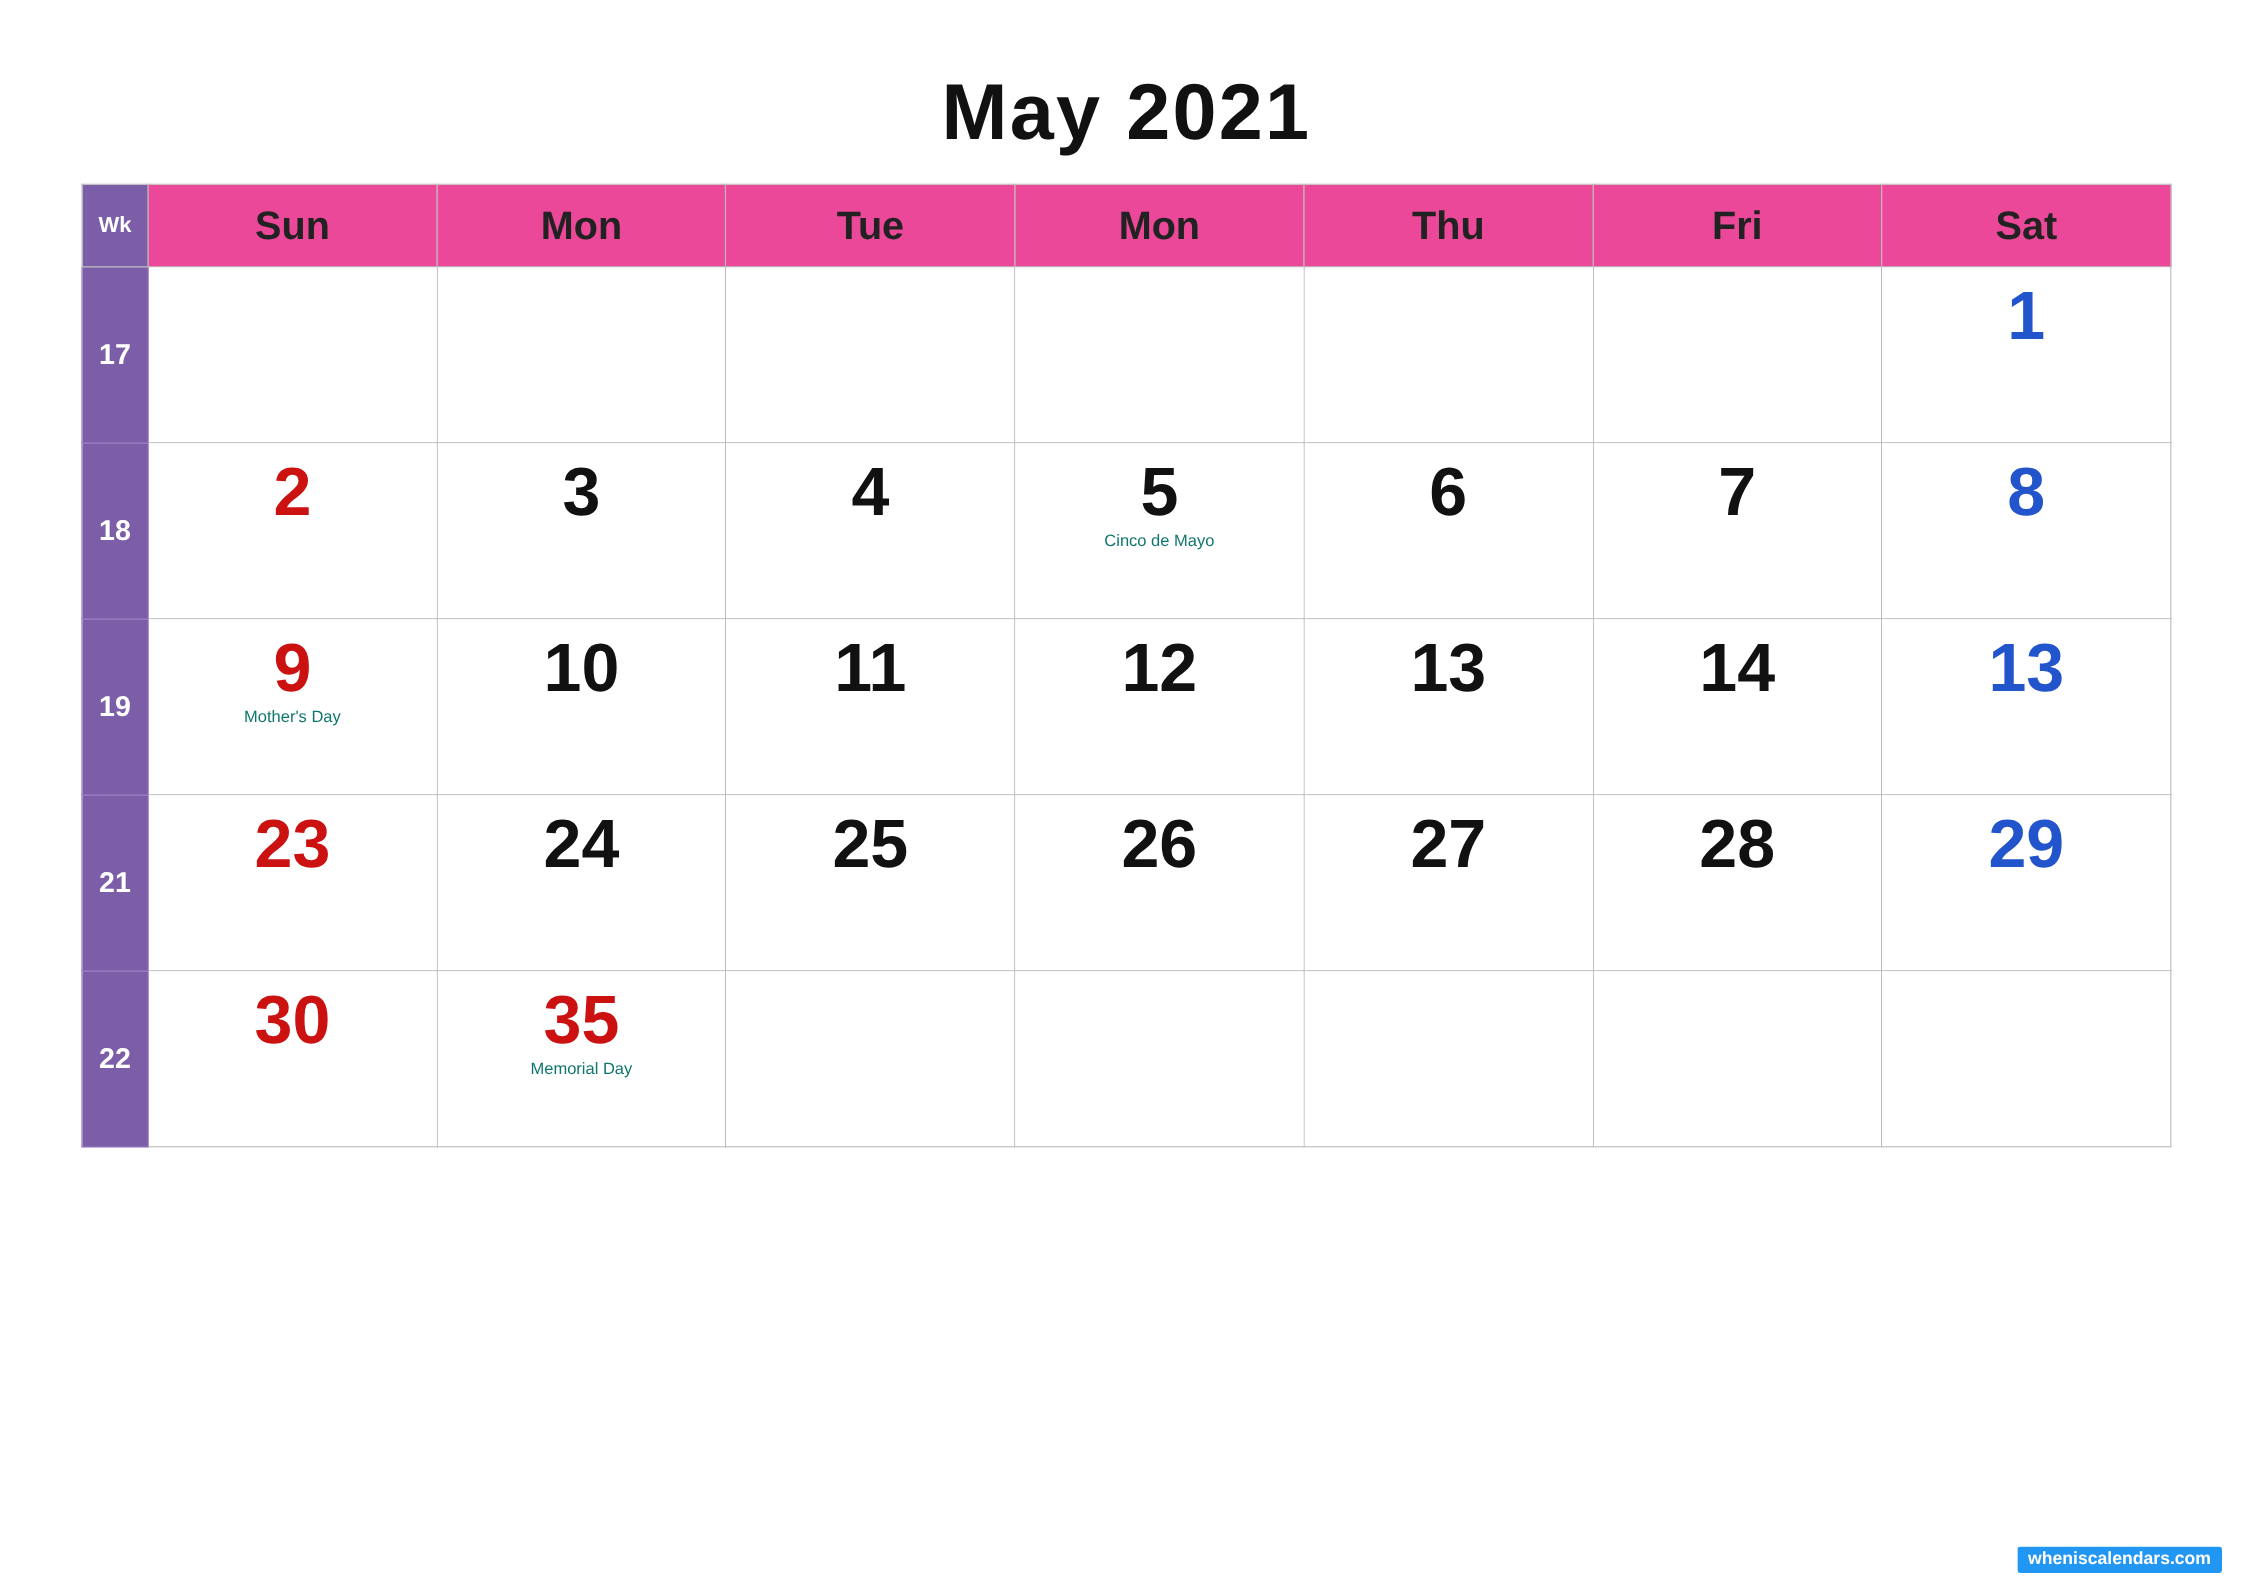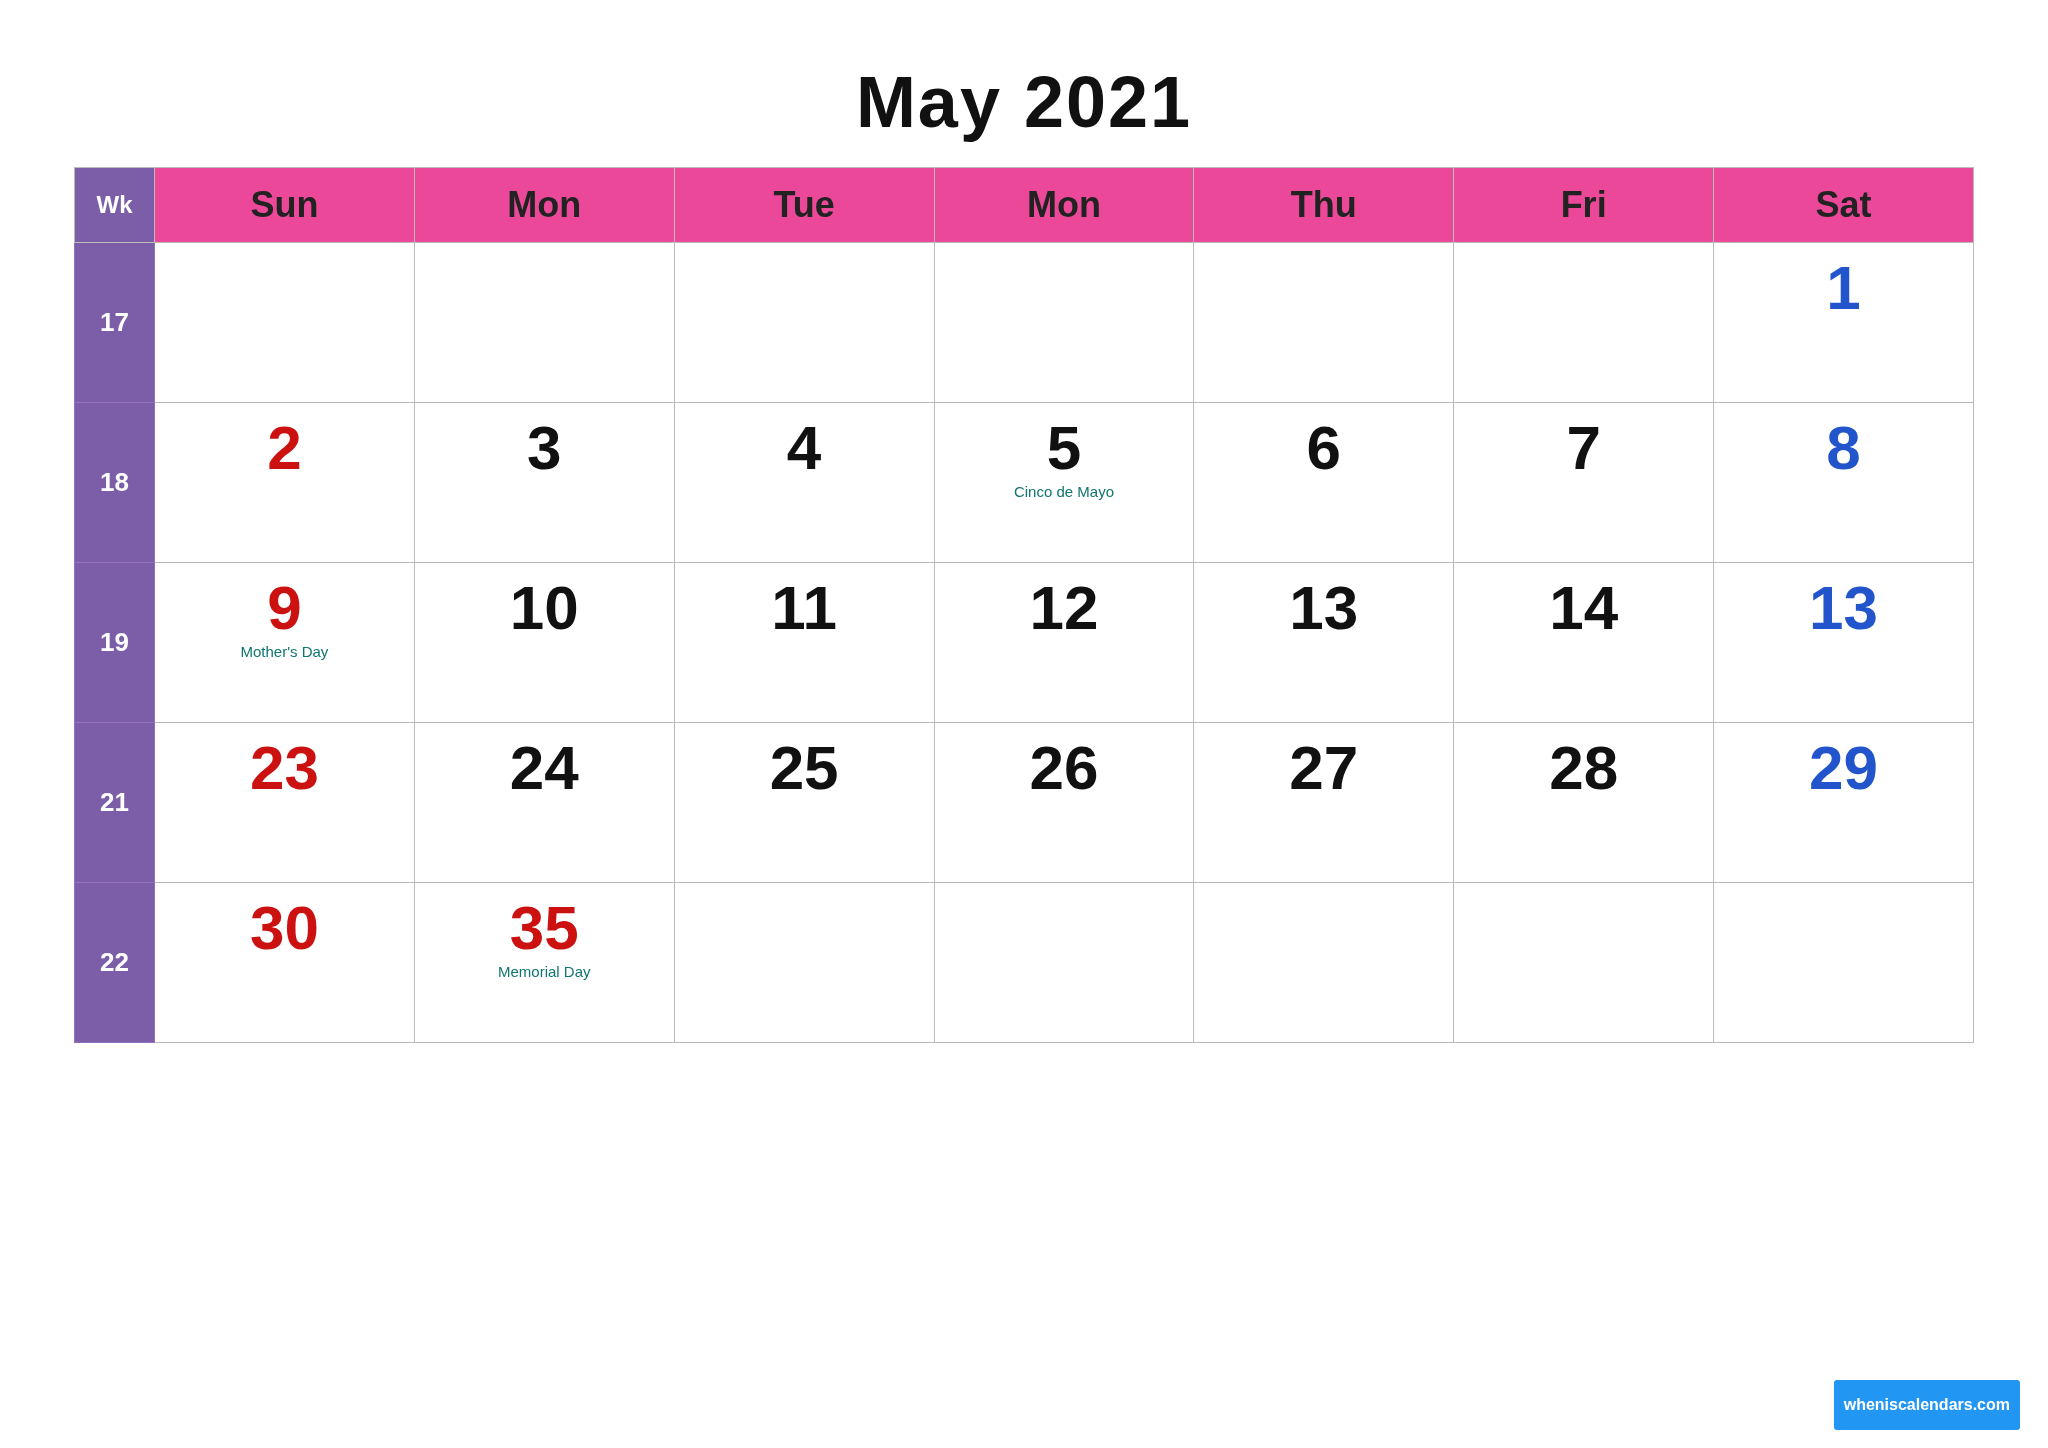--- a/index.html
+++ b/index.html
@@ -44,22 +44,22 @@
       color: #222;
       border: 1.5px solid #bbb;
       background: #ec4899;
       text-align: center;
       font-family: 'Arial Black', sans-serif;
     }
 
     .header-row th.wk-header {
       background: #7b5ea7;
       color: #fff;
-      font-size: 24px;
-      width: 80px;
+      font-size: 20px;
+      width: 60px;
     }
 
     
     .wk-cell {
       background: #7b5ea7;
       color: #ffffff;
       font-size: 26px;
       font-weight: 700;
       text-align: center;
       vertical-align: middle;
@@ -105,21 +105,21 @@
     }
 
     .watermark {
       position: fixed;
       bottom: 18px;
       right: 28px;
       background: #2196F3;
       color: #fff;
       font-size: 16px;
       font-weight: bold;
-      padding: 16px 10px;
+      padding: 3px 10px;
       border-radius: 3px;
       font-family: Arial, sans-serif;
     }
   </style>
 </head>
 <body>
 
 <h1 class="page-title">May 2021</h1>
 
 <div class="calendar-wrapper">

